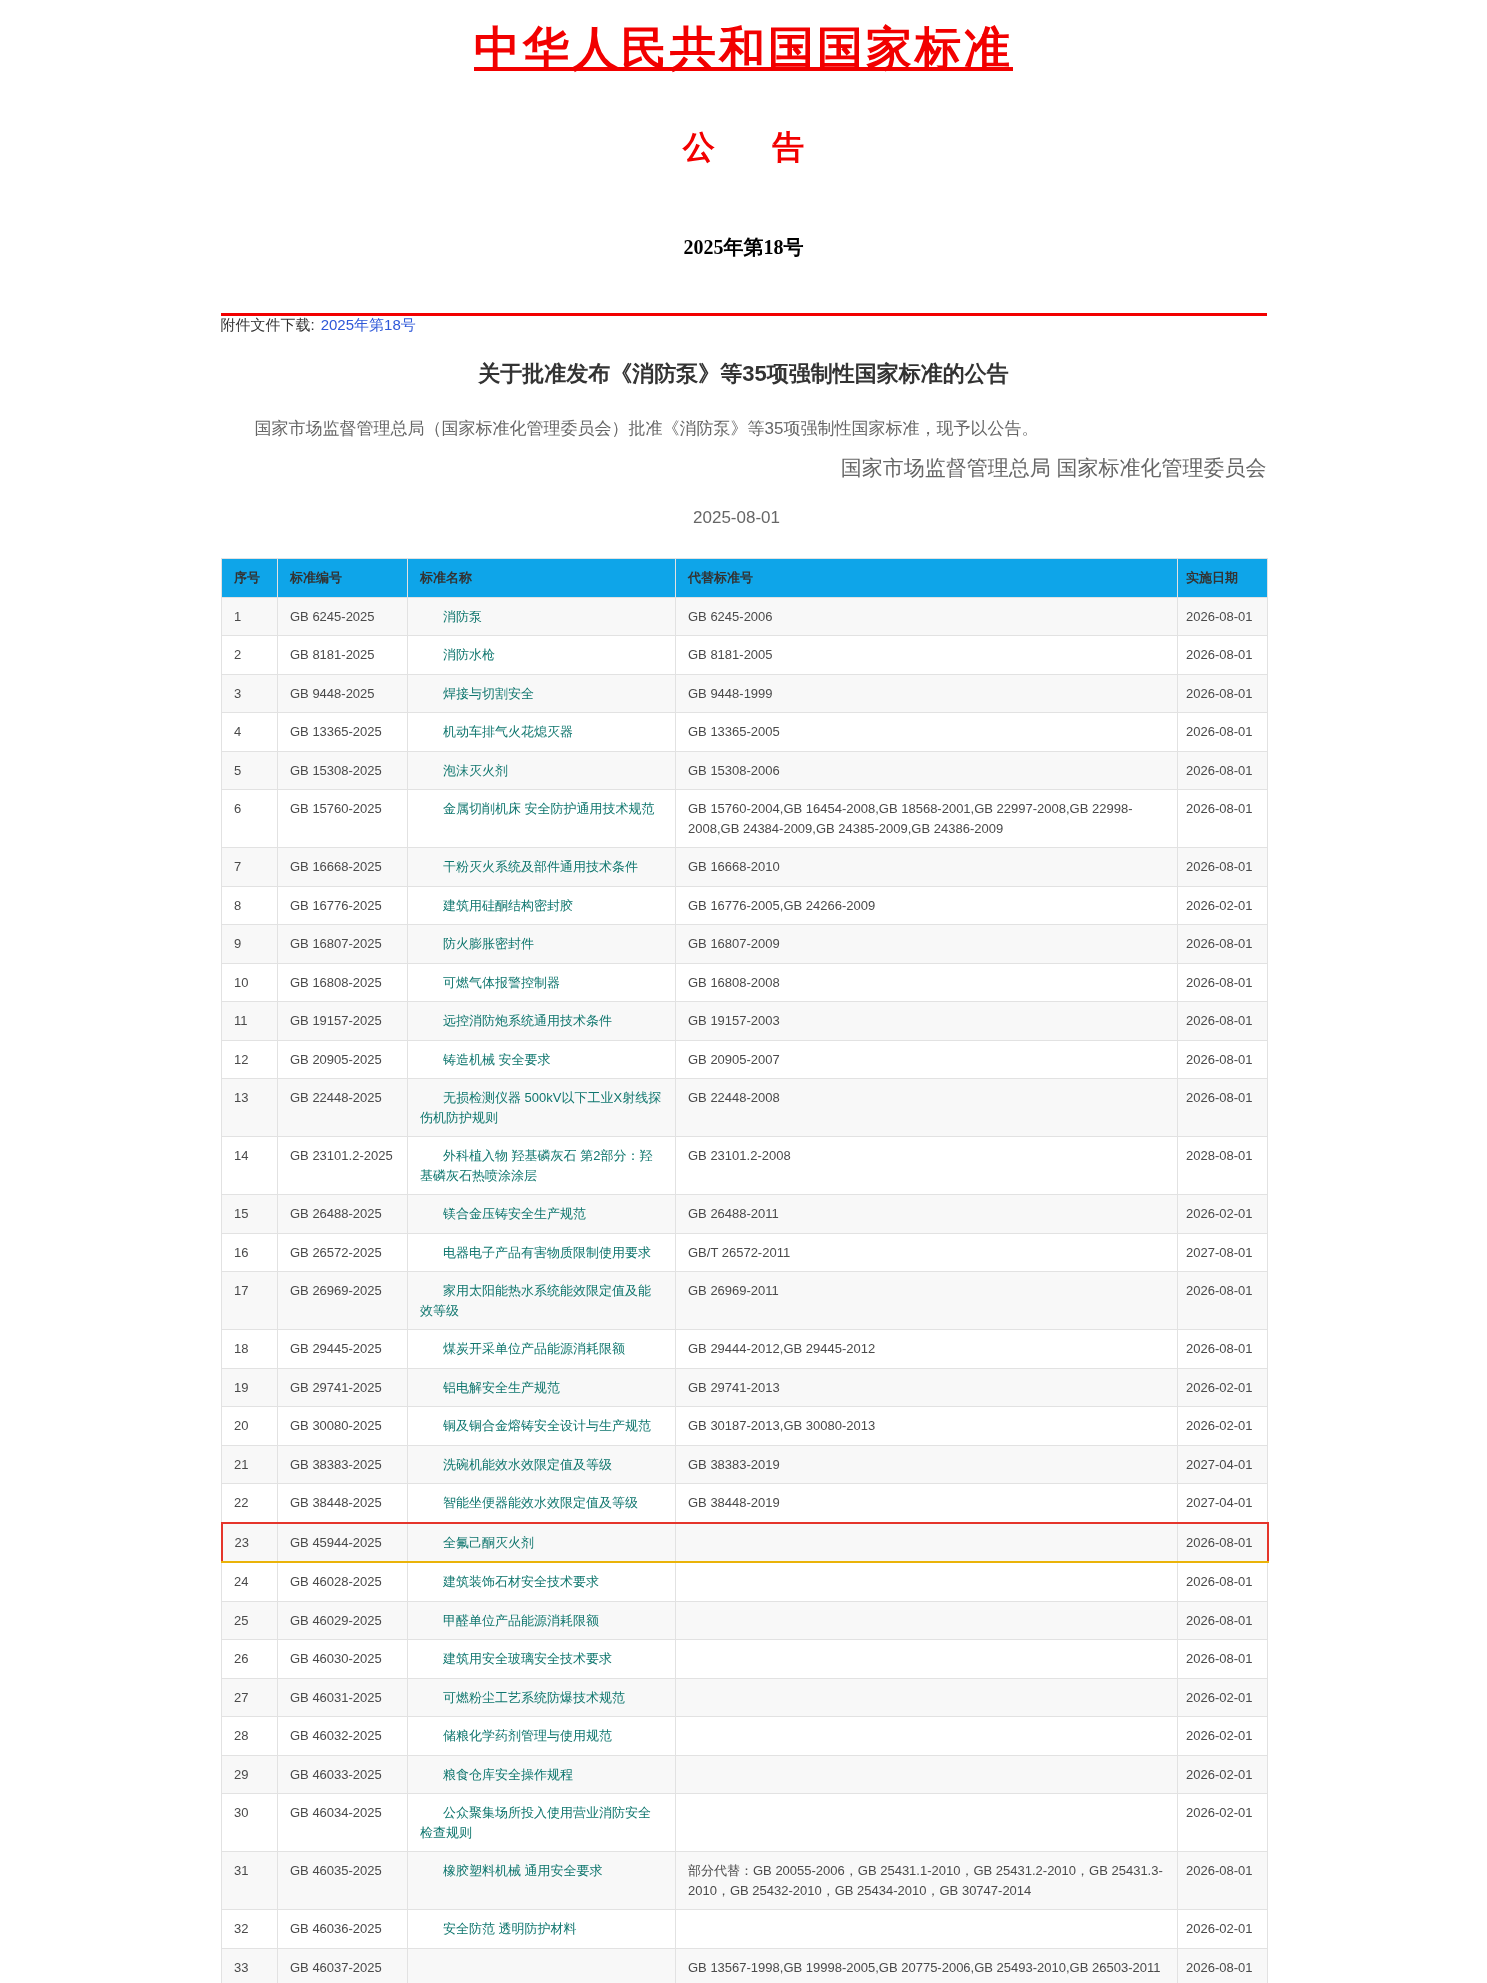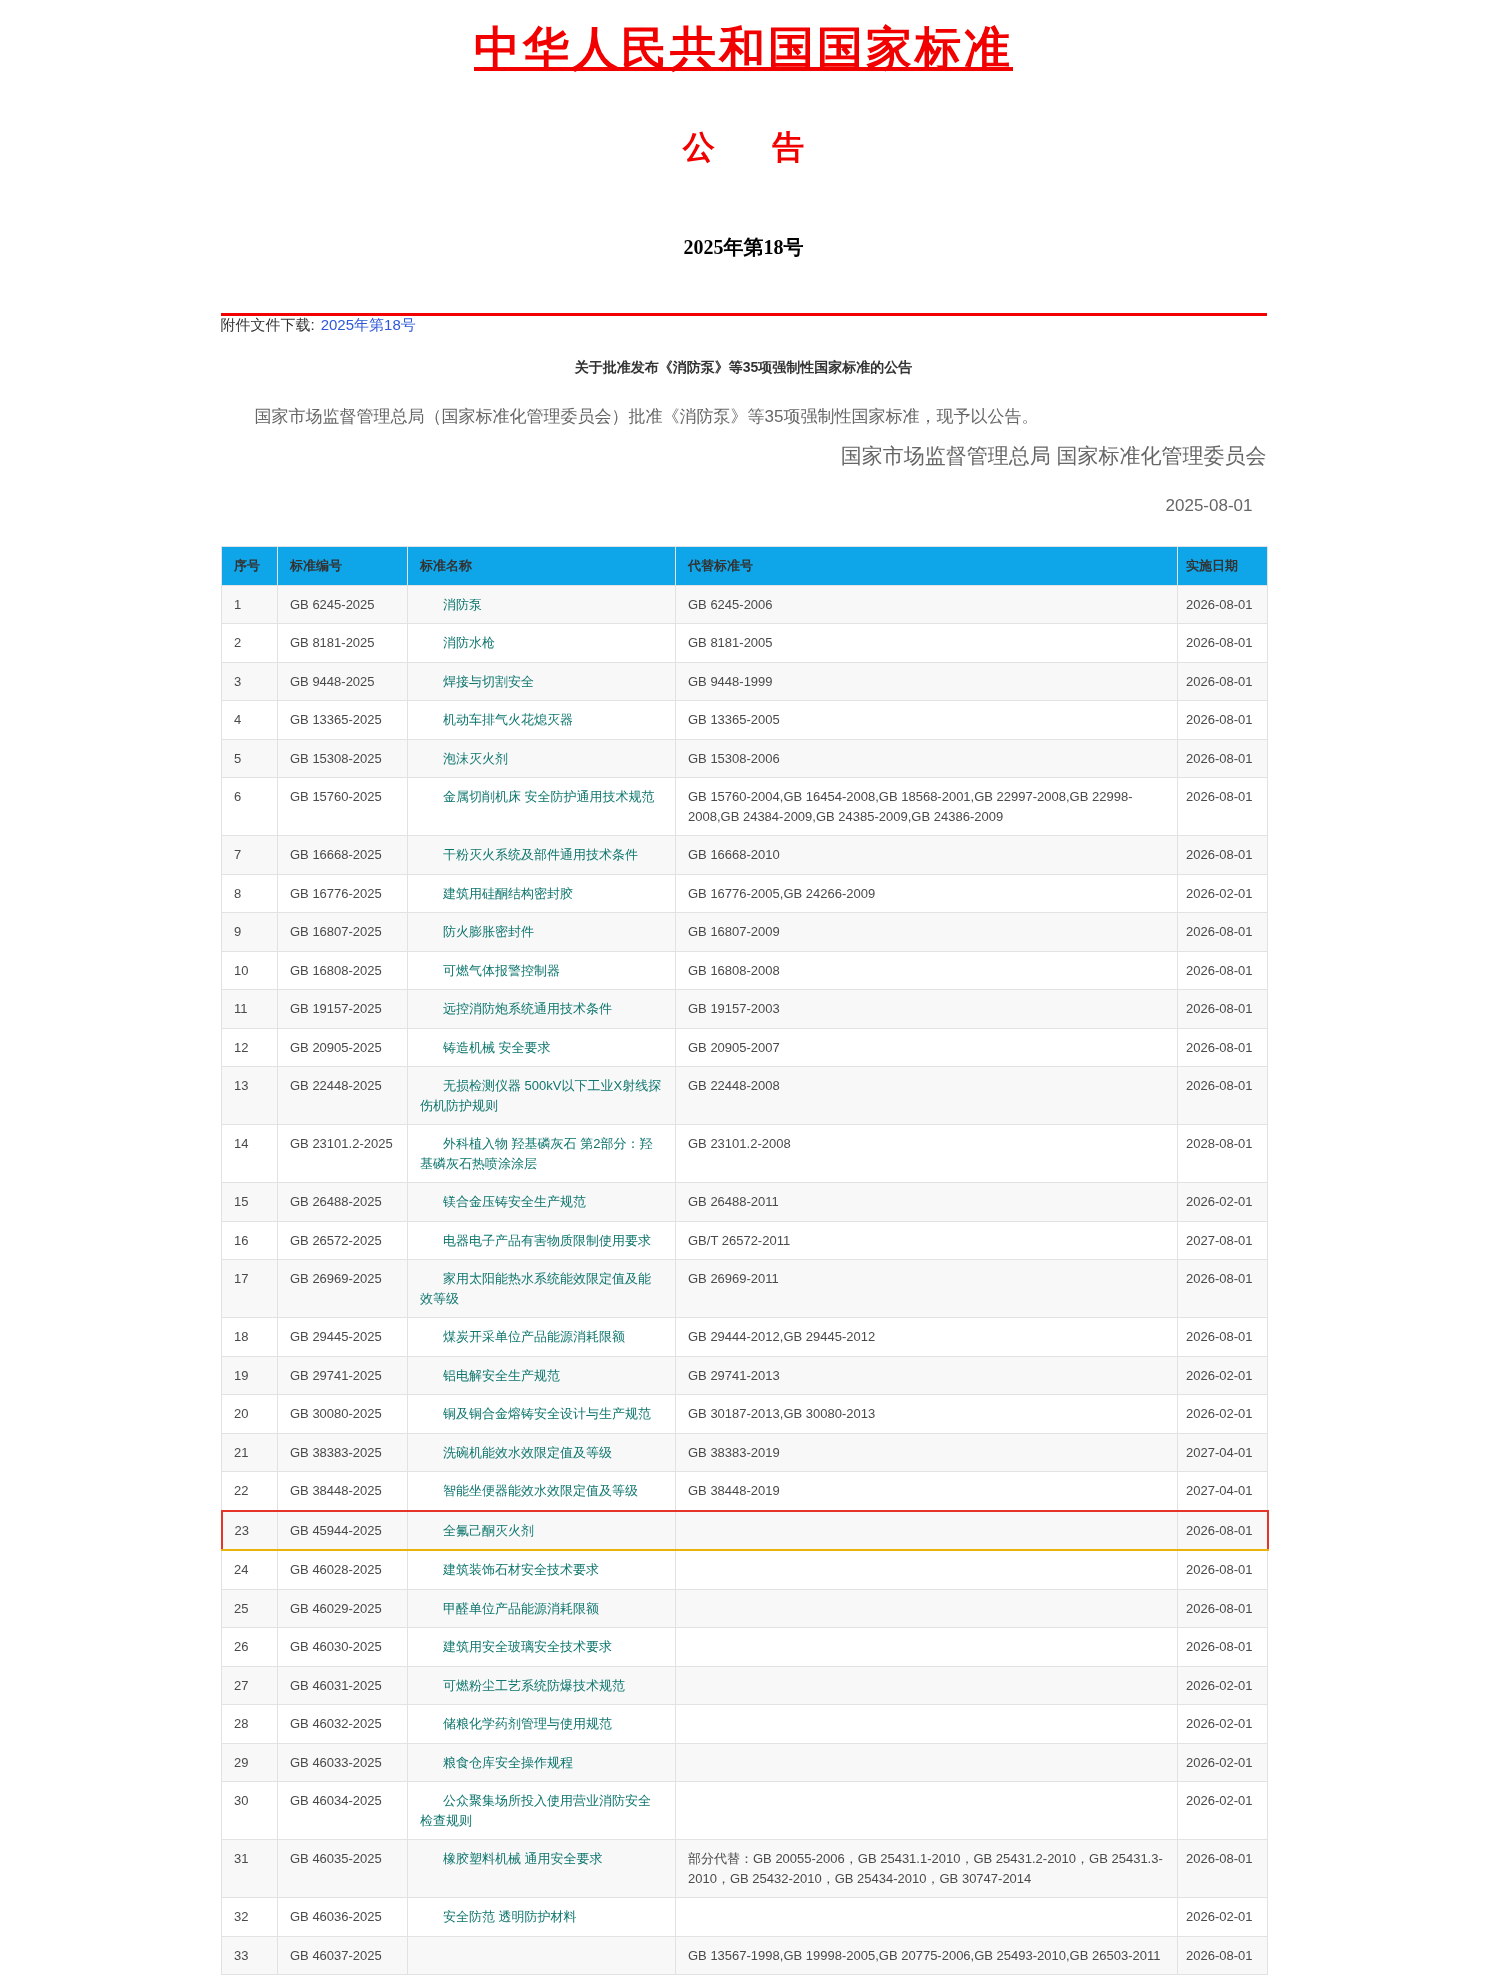--- a/index.html
+++ b/index.html
@@ -56,21 +56,21 @@
     font-size: 15px;
     color: #333333;
   }
   .attachment-row a {
     color: #2e58d8;
     text-decoration: none;
     margin-left: 6px;
   }
   .notice-title {
     text-align: center;
-    font-size: 14px;
+    font-size: 22px;
     font-weight: bold;
     color: #333333;
     margin: 24px 0 0 0;
   }
   .notice-body {
     margin: 26px 0 0 0;
     font-size: 17px;
     color: #666666;
     line-height: 1.6;
     text-indent: 2em;
@@ -78,21 +78,21 @@
   .issuer-line {
     margin-top: 12px;
     font-size: 21px;
     color: #666666;
     text-align: right;
   }
   .pub-date {
     margin-top: 26px;
     font-size: 17px;
     color: #666666;
-    text-align: right;
+    text-align: center;
     padding-right: 14px;
   }
   table.standards {
     width: 100%;
     border-collapse: collapse;
     table-layout: fixed;
     margin-top: 30px;
     font-size: 13px;
     color: #4a4a4a;
   }

